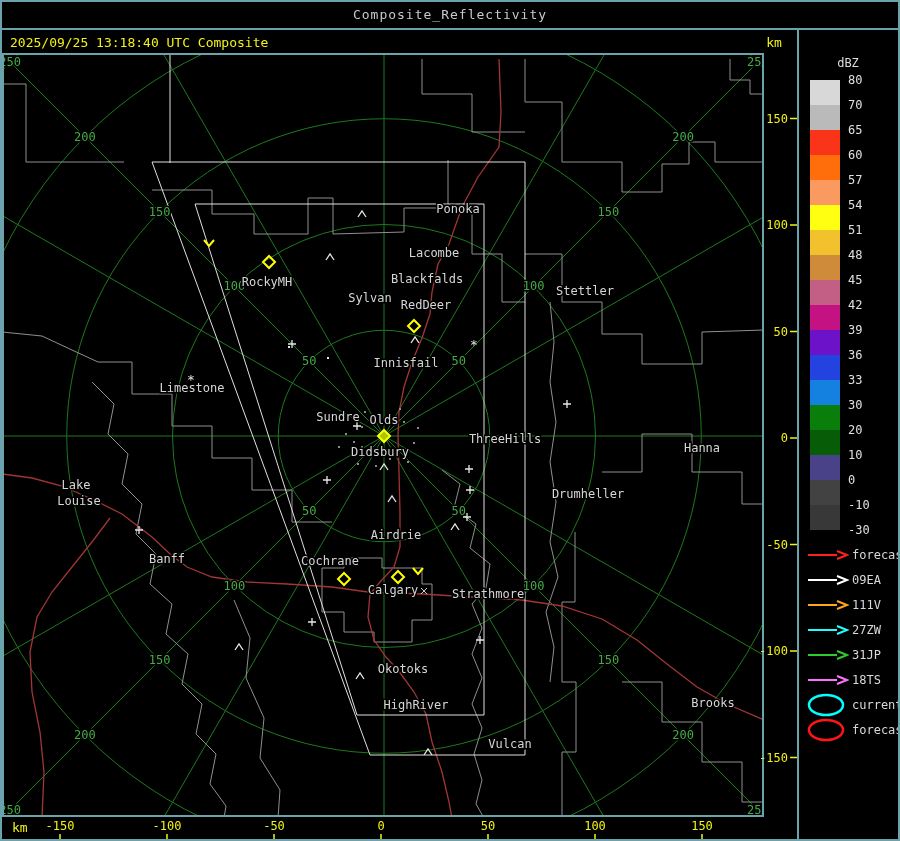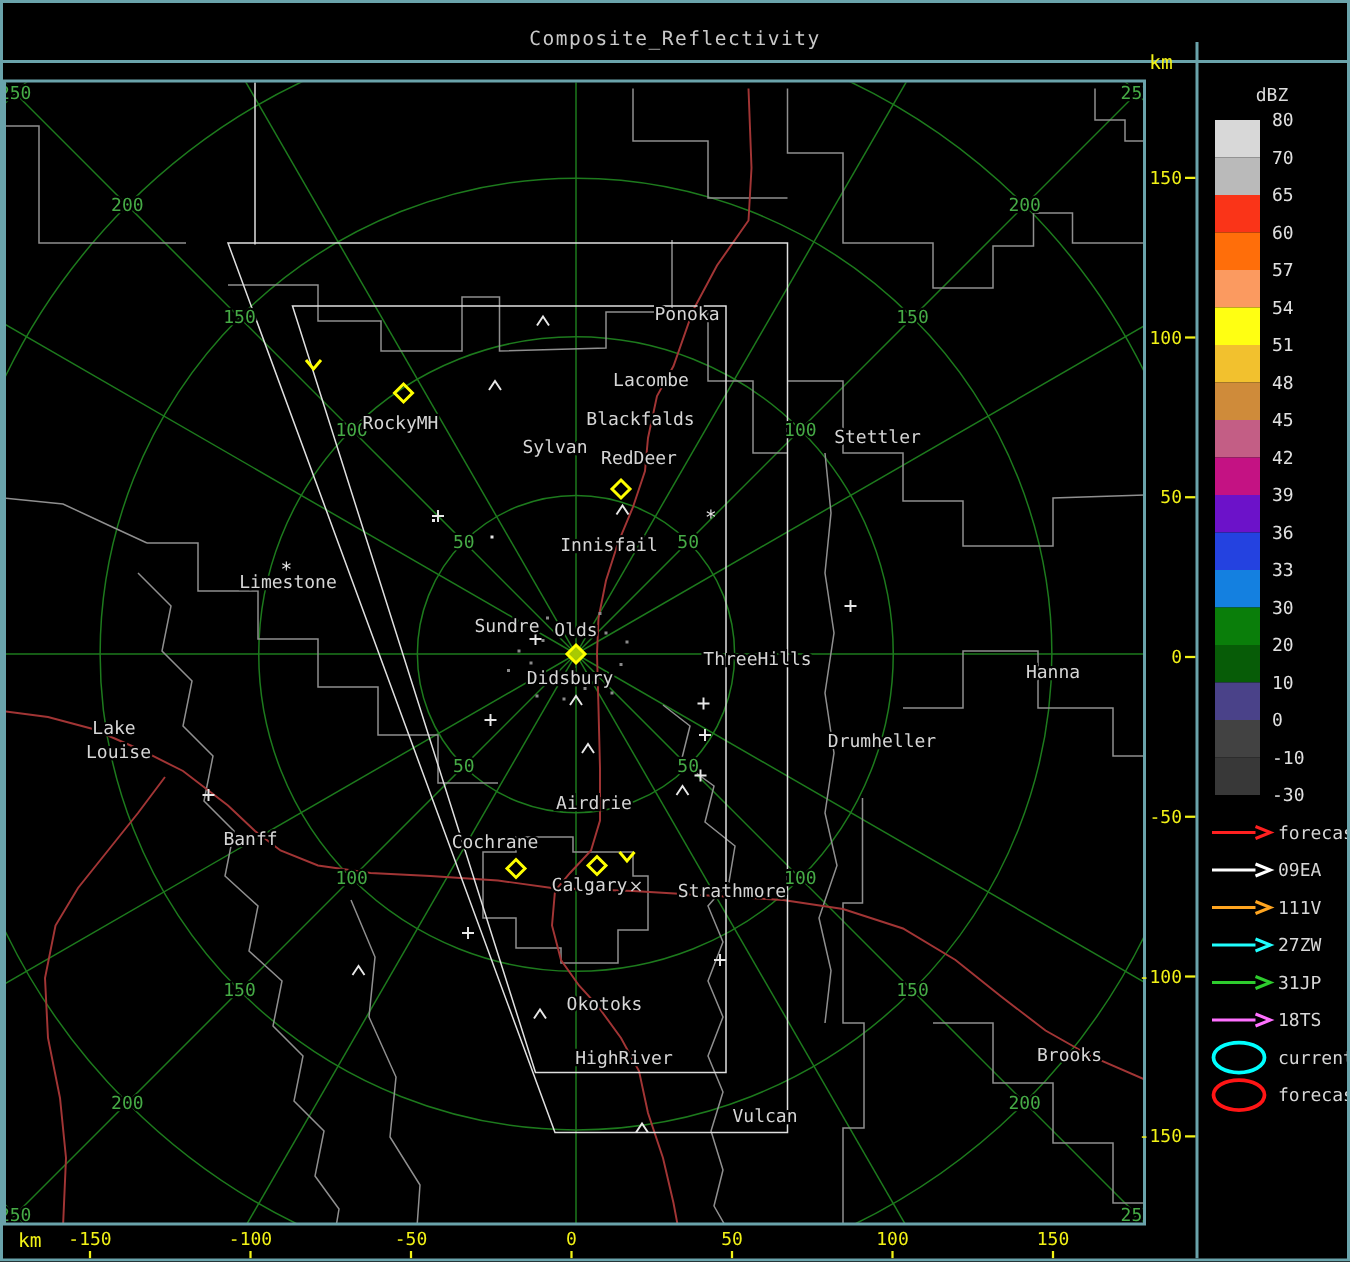--- a/index.html
+++ b/index.html
@@ -2,21 +2,21 @@
 <html><head>
 <meta charset="utf-8">
 <style>
   html,body{margin:0;padding:0;background:#222;}
   #app{
     position:relative;width:896px;height:837px;background:#000;
     border:2px solid #6aa3ab;overflow:hidden;
     font-family:"DejaVu Sans Mono",monospace;
   }
   #title-bar{
-    position:absolute;left:0;top:12px;width:100%;height:26px;
+    position:absolute;left:0;top:0;width:100%;height:26px;
     border-bottom:2px solid #6aa3ab;background:#000;
     color:#c9c9c9;font-size:13px;line-height:26px;text-align:center;
     letter-spacing:1px;
   }
   #timestamp{
     position:absolute;left:8px;top:33px;color:#f2f216;font-size:13px;
   }
   #axis-unit-top{
     position:absolute;left:752px;top:33px;width:40px;text-align:center;
     color:#f2f216;font-size:13px;
@@ -278,17 +278,18 @@
       <ellipse cx="824" cy="703" rx="17" ry="10" fill="none" stroke="#00ffff" stroke-width="2.5"></ellipse>
       <text x="850" y="707" class="leglab">current</text>
       <ellipse cx="824" cy="728" rx="17" ry="10" fill="none" stroke="#ff1515" stroke-width="2.5"></ellipse>
       <text x="850" y="732" class="leglab">forecast</text>
     </svg>
 
   <div id="title-bar">
     <span>Composite_Reflectivity</span>
   </div>
 
+  <div id="timestamp">2025/09/25 13:18:40 UTC Composite</div>
   <div id="axis-unit-top">km</div>
   <div id="dbz-label">dBZ</div>
   <div id="axis-unit-bottom">km</div>
   <div id="divider"></div>
 </div>
 
 </body></html>

